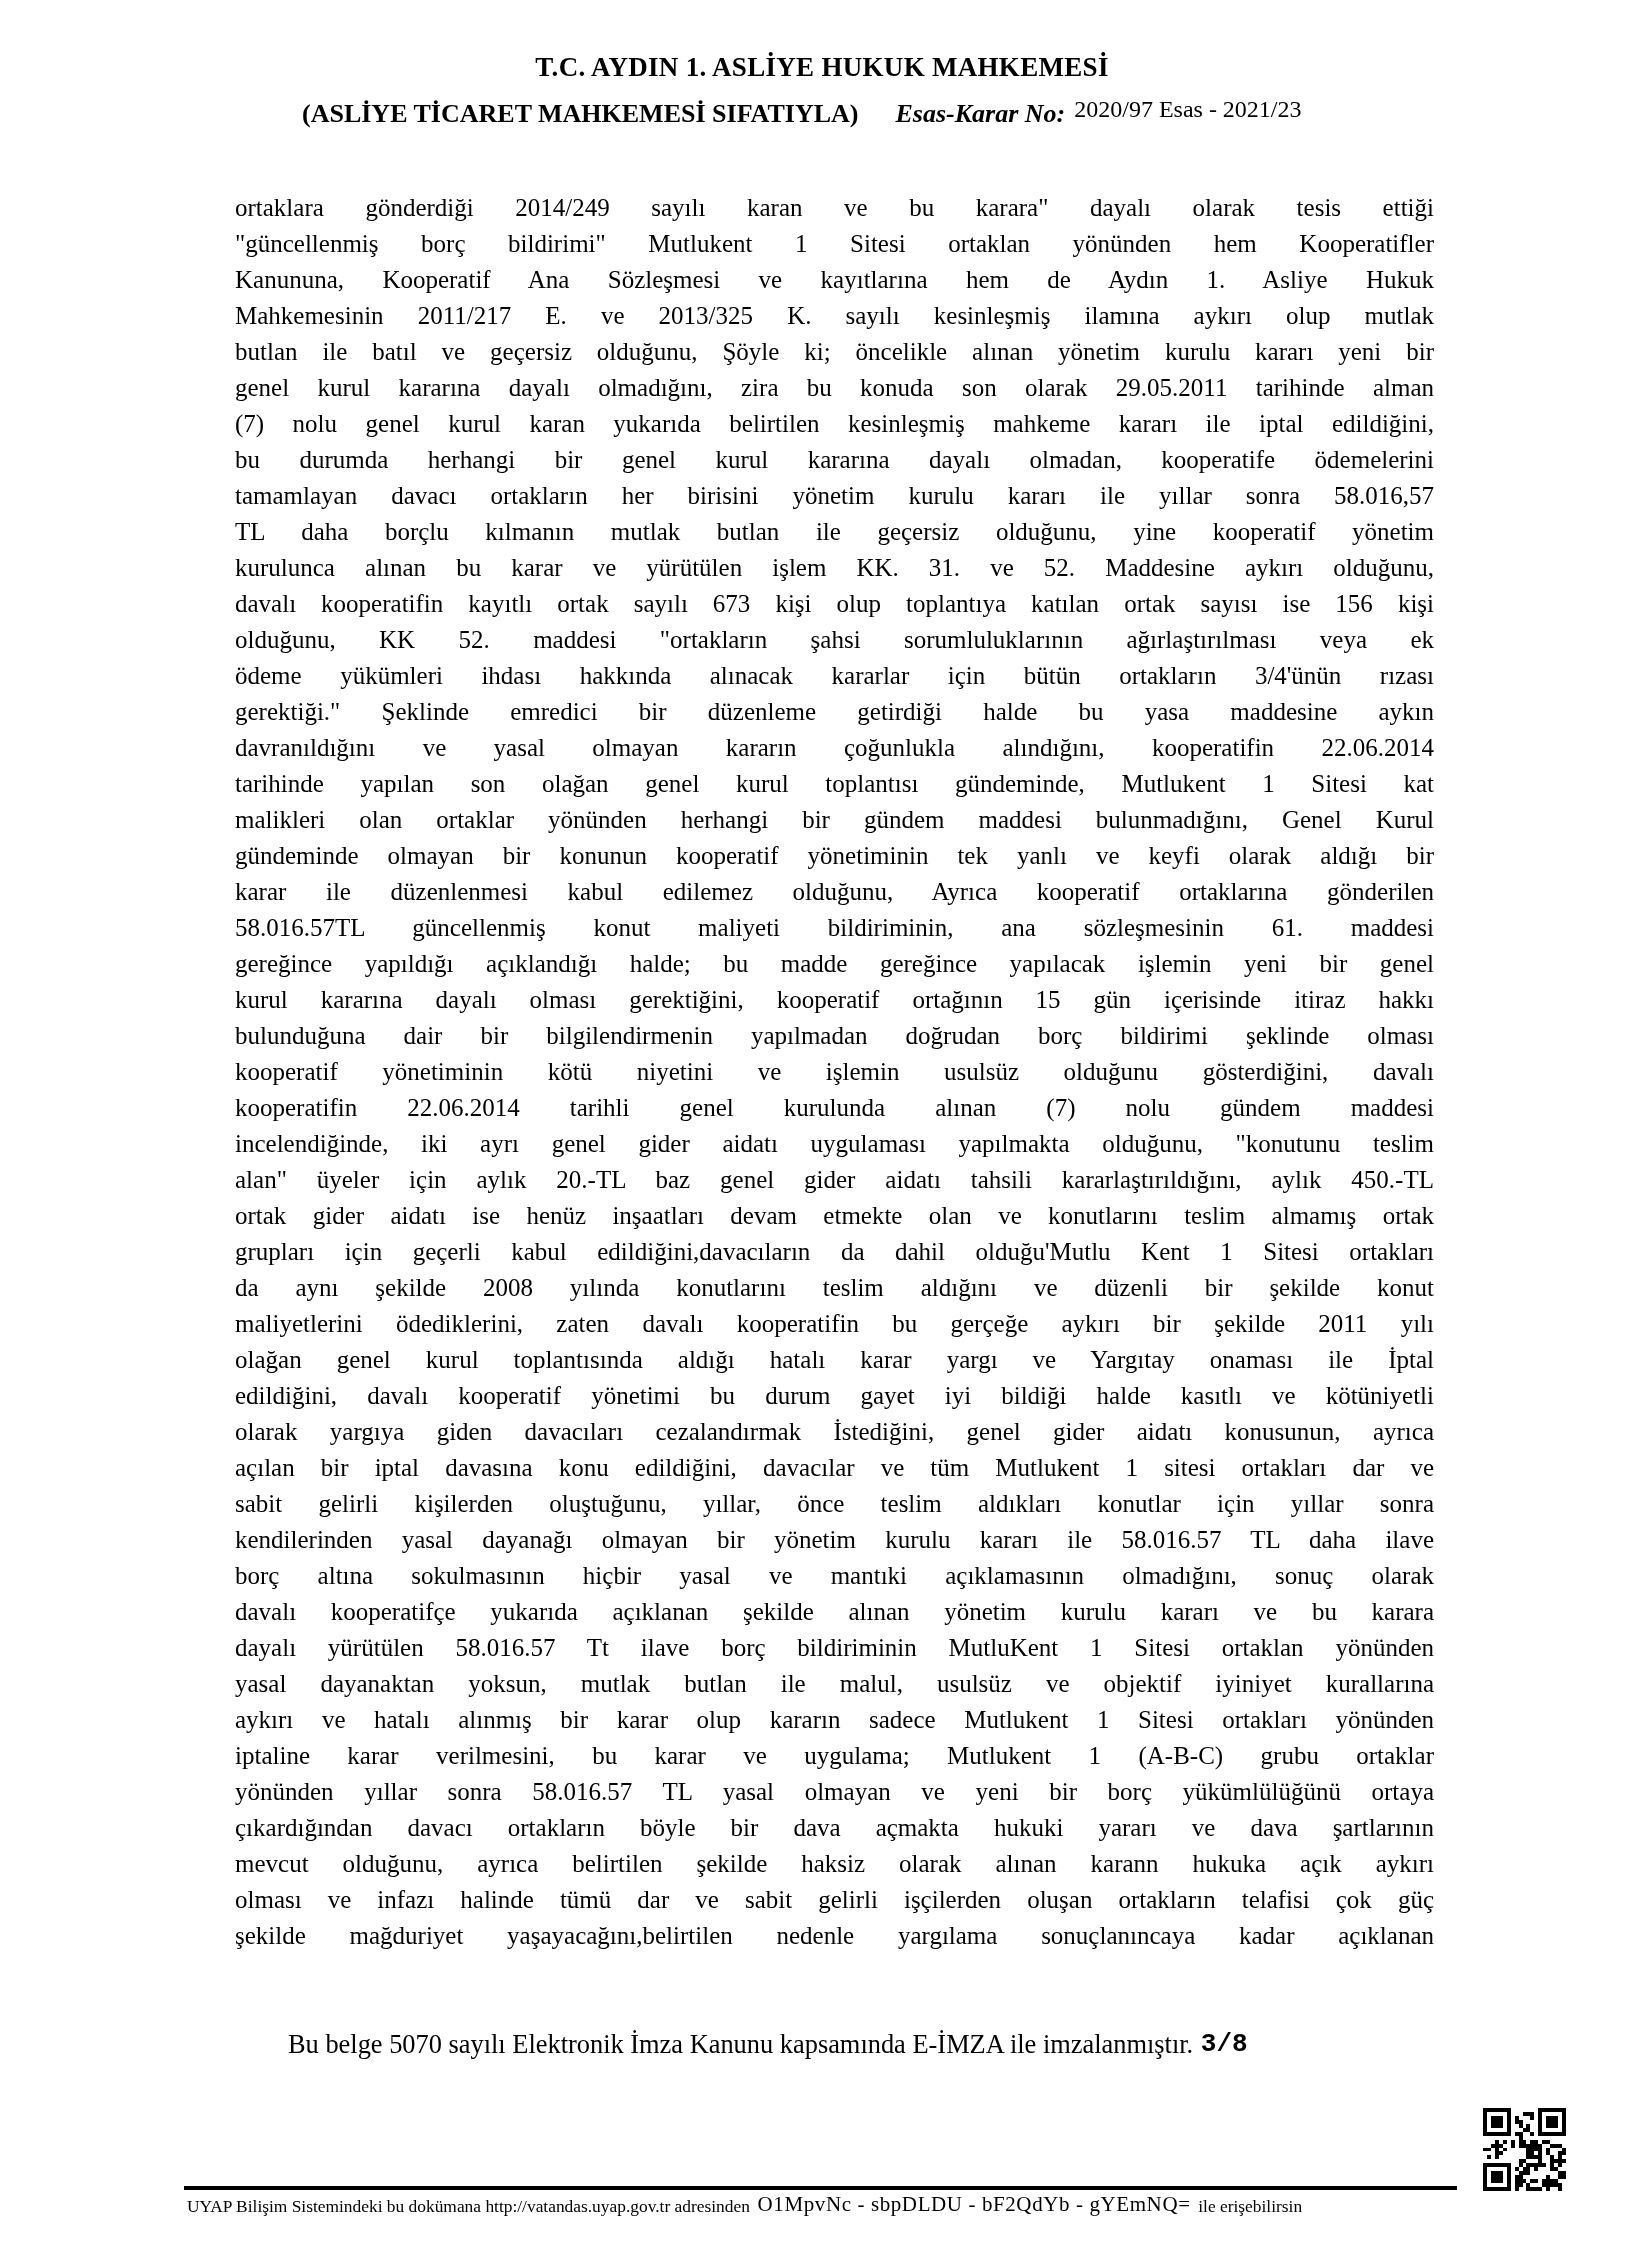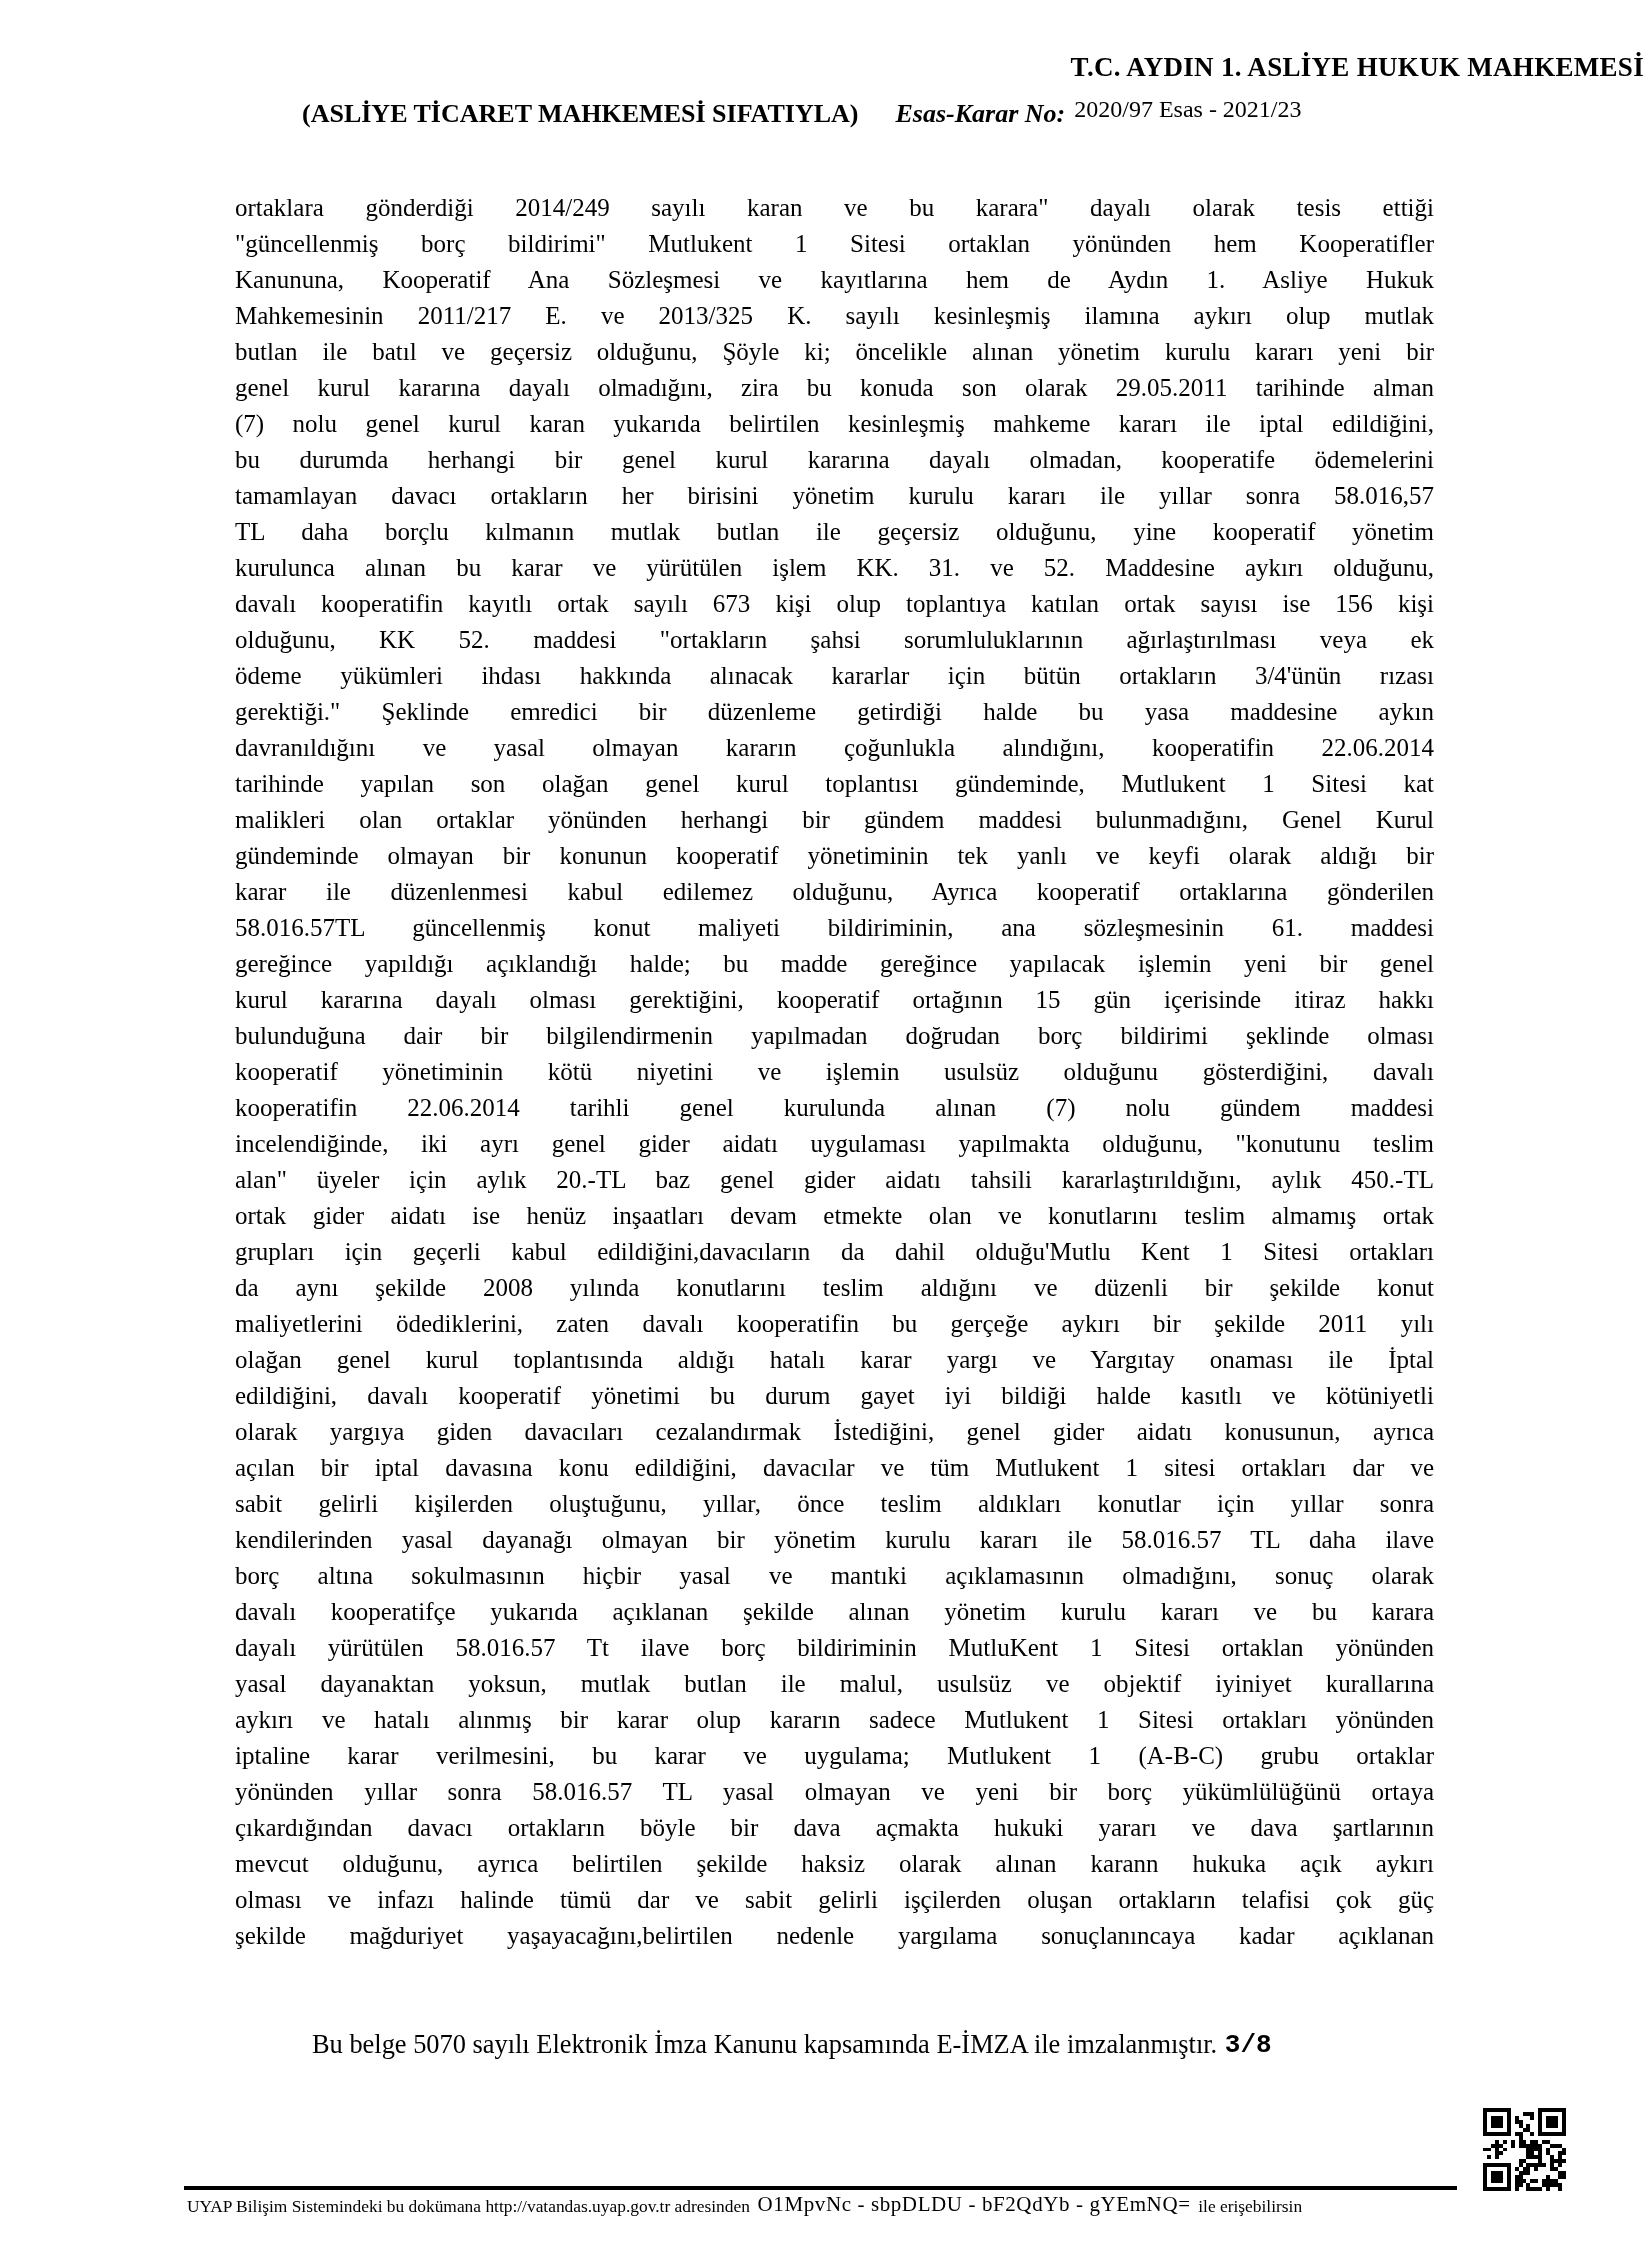--- a/index.html
+++ b/index.html
@@ -10,21 +10,21 @@
     font-family: "Liberation Serif", serif;
     position: relative;
     overflow: hidden;
   }
   .page { position: absolute; inset: 0; }
 
   
   .court-title {
     position: absolute;
     top: 52px; left: 0; width: 1644px;
-    text-align: right;
+    text-align: center;
     font-weight: bold;
     font-size: 27px;
     letter-spacing: 0.3px;
     white-space: nowrap;
   }
   .header-row {
     position: absolute;
     top: 99px; left: 302px;
     display: flex;
     align-items: baseline;
@@ -53,23 +53,22 @@
     text-align-last: justify;
     overflow: hidden;
     white-space: normal;
   }
 
   
   .esign-row {
     position: absolute;
     top: 2029px; left: 288px;
     display: flex;
-    align-items: flex-end;
+    align-items: flex-start;
     white-space: nowrap;
-    margin-left: 24px;
   }
   .esign-text { font-size: 26.4px; }
   .page-number {
     font-family: Liberation Mono, monospace;
     font-weight: bold;
     font-size: 26px;
     margin-left: 7.7px;
   }
 
   

